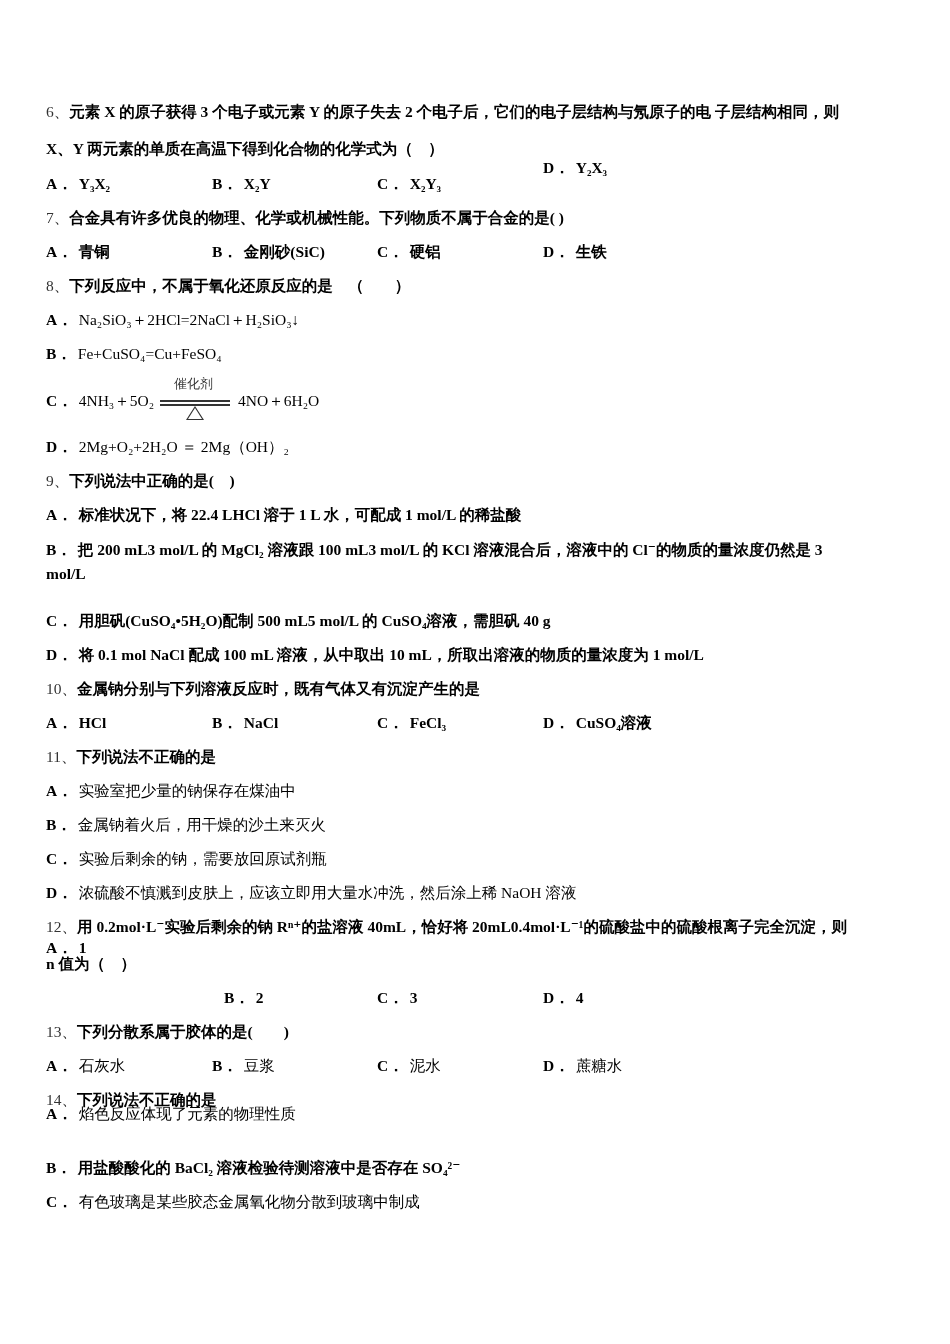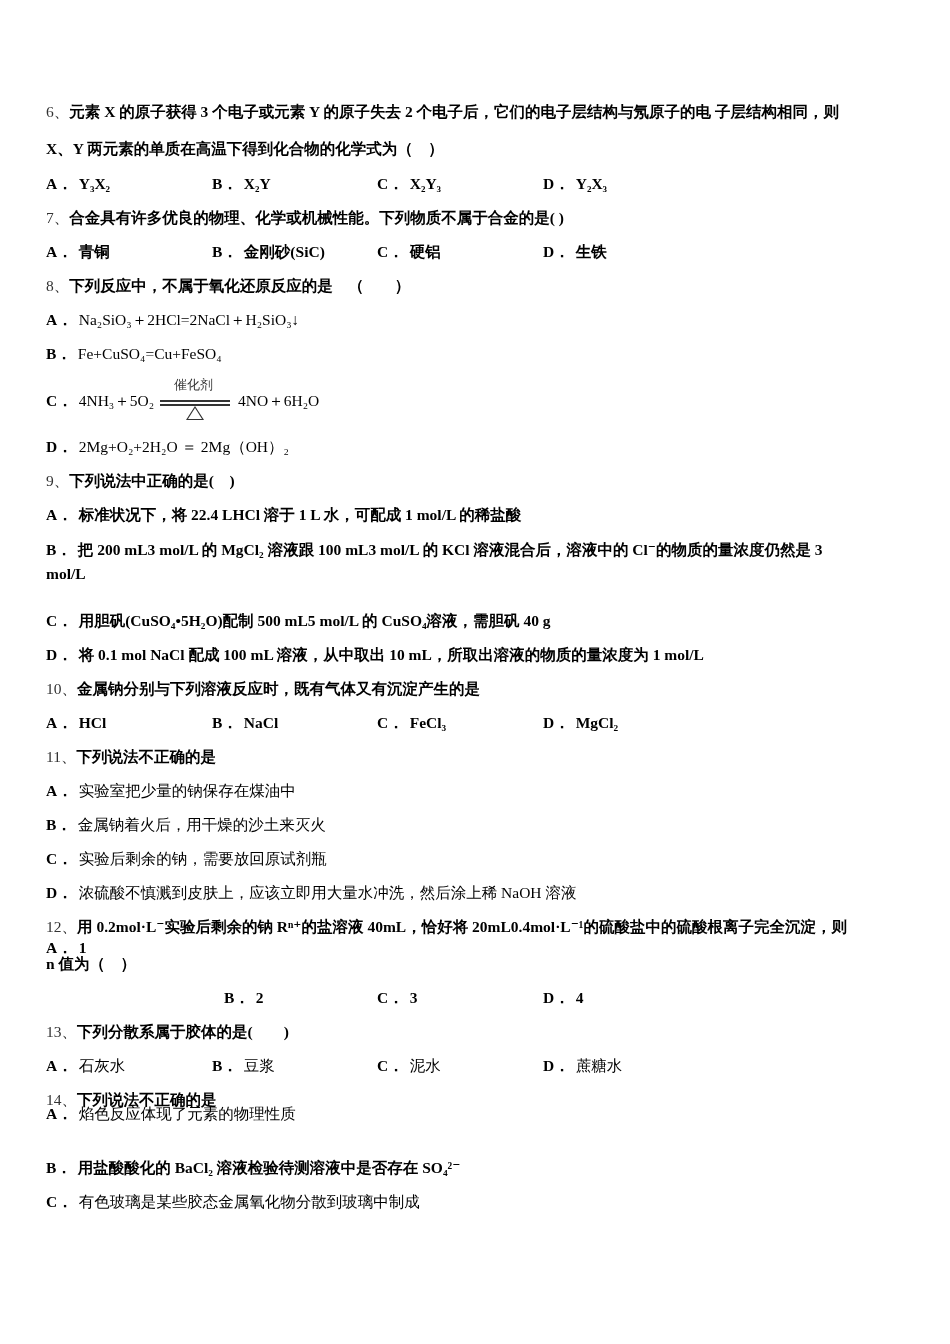--- a/index.html
+++ b/index.html
@@ -15,37 +15,37 @@
   .qnum { font-weight: normal; color: #333; }
   .opt { position: absolute; white-space: nowrap; font-size: 15.5px; line-height: 20px; font-weight: bold; }
   .lbl { font-weight: bold; margin-right: 6px; }
   .plain { font-weight: normal; }
   sub, sup { font-size: 9px; line-height: 0; }
   sub { vertical-align: -3px; }
   .cat {
     display: inline-block; position: relative; width: 76px; height: 20px;
     vertical-align: middle; margin: 0 2px 0 6px;
   }
-  .cat .top { position: absolute; left: 14px; top: -17px; font-size: 13px; font-weight: normal; color: #333; font-family: Liberation Sans, sans-serif; }
+  .cat .top { position: absolute; left: 14px; top: -17px; font-size: 13px; font-weight: normal; color: #333; font-family: Liberation Mono, monospace; }
   .cat .l1, .cat .l2 { position: absolute; left: 0; width: 70px; height: 2px; background: #333; }
   .cat .l1 { top: 8px; } .cat .l2 { top: 12px; }
   .cat .tri { position: absolute; left: 26px; top: 14px; width: 0; height: 0;
     border-left: 9px solid transparent; border-right: 9px solid transparent; border-bottom: 14px solid #333; }
   .cat .tri::after { content: ""; position: absolute; left: -7px; top: 2px; width: 0; height: 0;
     border-left: 7px solid transparent; border-right: 7px solid transparent; border-bottom: 11px solid #fff; }
 </style>
 </head>
 <body>
 
 <div class="line" style="top:102px"><span class="qnum">6、</span><span>元素 X 的原子获得 3 个电子或元素 Y 的原子失去 2 个电子后，它们的电子层结构与氖原子的电 子层结构相同，则</span></div>
 <div class="line" style="top:139px"><span>X、Y 两元素的单质在高温下得到化合物的化学式为（　）</span></div>
 <div class="opt" style="left:46px;top:174px"><span class="lbl">A．</span><span>Y</span><sub>3</sub><span>X</span><sub>2</sub></div>
 <div class="opt" style="left:212px;top:174px"><span class="lbl">B．</span><span>X</span><sub>2</sub><span>Y</span></div>
 <div class="opt" style="left:377px;top:174px"><span class="lbl">C．</span><span>X</span><sub>2</sub><span>Y</span><sub>3</sub></div>
-<div class="opt" style="left:543px;top:174px"><span class="lbl">D．</span><span>Y</span><sub>2</sub><span>X</span><sub>3</sub></div>
+<div class="opt" style="left:543px;top:158px"><span class="lbl">D．</span><span>Y</span><sub>2</sub><span>X</span><sub>3</sub></div>
 
 <div class="line" style="top:208px"><span class="qnum">7、</span><span>合金具有许多优良的物理、化学或机械性能。下列物质不属于合金的是( )</span></div>
 <div class="opt" style="left:46px;top:242px"><span class="lbl">A．</span><span>青铜</span></div>
 <div class="opt" style="left:212px;top:242px"><span class="lbl">B．</span><span>金刚砂(SiC)</span></div>
 <div class="opt" style="left:377px;top:242px"><span class="lbl">C．</span><span>硬铝</span></div>
 <div class="opt" style="left:543px;top:242px"><span class="lbl">D．</span><span>生铁</span></div>
 
 <div class="line" style="top:276px"><span class="qnum">8、</span><span>下列反应中，不属于氧化还原反应的是　（　　）</span></div>
 <div class="opt" style="left:46px;top:310px"><span class="lbl">A．</span><span class="plain">Na₂SiO₃＋2HCl=2NaCl＋H₂SiO₃↓</span></div>
 <div class="opt" style="left:46px;top:344px"><span class="lbl">B．</span><span class="plain">Fe+CuSO₄=Cu+FeSO₄</span></div>
@@ -56,21 +56,21 @@
 <div class="opt" style="left:46px;top:505px"><span class="lbl">A．</span><span>标准状况下，将 22.4 LHCl 溶于 1 L 水，可配成 1 mol/L 的稀盐酸</span></div>
 <div class="opt" style="left:46px;top:540px"><span class="lbl">B．</span><span>把 200 mL3 mol/L 的 MgCl₂ 溶液跟 100 mL3 mol/L 的 KCl 溶液混合后，溶液中的 Cl⁻的物质的量浓度仍然是 3</span></div>
 <div class="opt" style="left:46px;top:564px"><span>mol/L</span></div>
 <div class="opt" style="left:46px;top:611px"><span class="lbl">C．</span><span>用胆矾(CuSO₄•5H₂O)配制 500 mL5 mol/L 的 CuSO₄溶液，需胆矾 40 g</span></div>
 <div class="opt" style="left:46px;top:645px"><span class="lbl">D．</span><span>将 0.1 mol NaCl 配成 100 mL 溶液，从中取出 10 mL，所取出溶液的物质的量浓度为 1 mol/L</span></div>
 
 <div class="line" style="top:679px"><span class="qnum">10、</span><span>金属钠分别与下列溶液反应时，既有气体又有沉淀产生的是</span></div>
 <div class="opt" style="left:46px;top:713px"><span class="lbl">A．</span><span>HCl</span></div>
 <div class="opt" style="left:212px;top:713px"><span class="lbl">B．</span><span>NaCl</span></div>
 <div class="opt" style="left:377px;top:713px"><span class="lbl">C．</span><span>FeCl₃</span></div>
-<div class="opt" style="left:543px;top:713px"><span class="lbl">D．</span><span>MgCl₂</span></div>
+<div class="opt" style="left:543px;top:713px"><span class="lbl">D．</span><span>CuSO₄溶液</span></div>
 
 <div class="line" style="top:747px"><span class="qnum">11、</span><span>下列说法不正确的是</span></div>
 <div class="opt" style="left:46px;top:781px"><span class="lbl">A．</span><span class="plain">实验室把少量的钠保存在煤油中</span></div>
 <div class="opt" style="left:46px;top:815px"><span class="lbl">B．</span><span class="plain">金属钠着火后，用干燥的沙土来灭火</span></div>
 <div class="opt" style="left:46px;top:849px"><span class="lbl">C．</span><span class="plain">实验后剩余的钠，需要放回原试剂瓶</span></div>
 <div class="opt" style="left:46px;top:883px"><span class="lbl">D．</span><span class="plain">浓硫酸不慎溅到皮肤上，应该立即用大量水冲洗，然后涂上稀 NaOH 溶液</span></div>
 
 <div class="line" style="top:917px"><span class="qnum">12、</span><span>用 0.2mol·L⁻实验后剩余的钠 Rⁿ⁺的盐溶液 40mL，恰好将 20mL0.4mol·L⁻¹的硫酸盐中的硫酸根离子完全沉淀，则</span></div>
 <div class="line" style="top:954px"><span>n 值为（　）</span></div>
 <div class="opt" style="left:46px;top:938px"><span class="lbl">A．</span><span>1</span></div>

